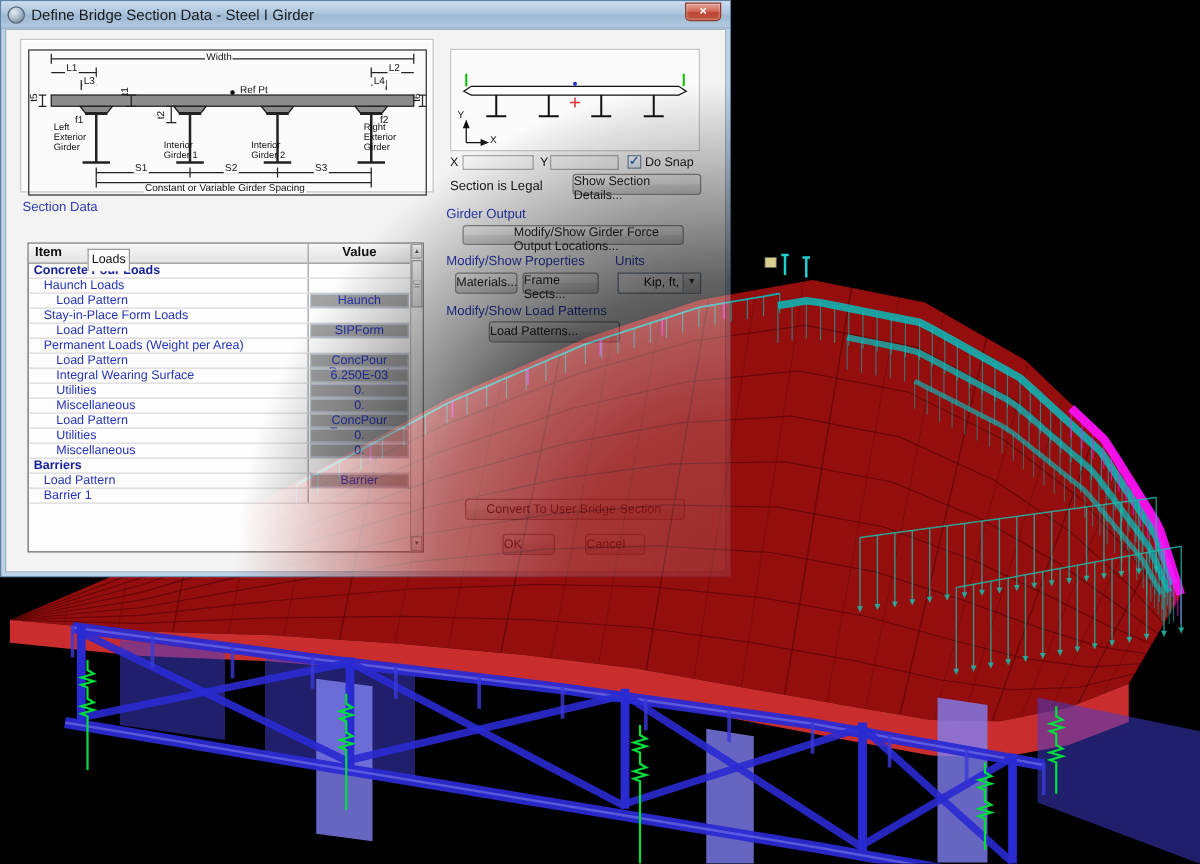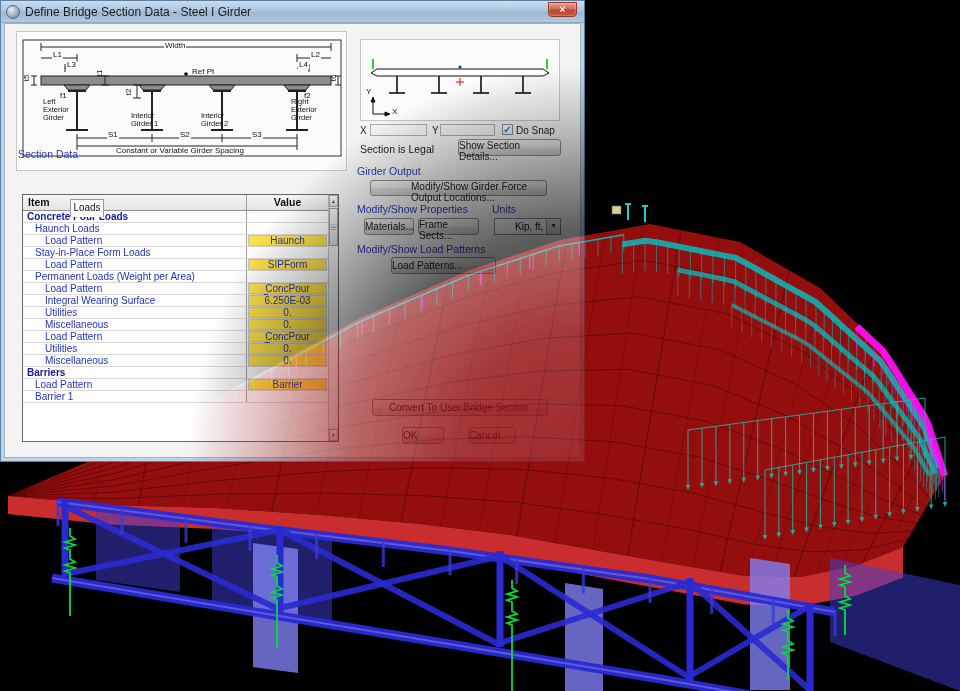--- a/index.html
+++ b/index.html
@@ -60,21 +60,21 @@
     border-bottom:1px solid #8F8F8F; font-weight:bold; font-size:10.5px; color:#111; }
   .ghead .ci { line-height:15px; padding-left:5px; }
   .ghead .cv { line-height:15px; text-align:center; }
   .ci { width:224px; border-right:1px solid #9F9F9F; }
   .cv { width:81px; }
   .gbody { position:absolute; left:0; top:16px; right:10px; bottom:0; overflow:hidden; }
   .trow { display:flex; height:12px; border-bottom:1px solid #D9D9D9; font-size:10px; color:#2535B5; }
   .trow .ci { line-height:11px; white-space:nowrap; overflow:hidden; }
   .trow.bold { font-weight:bold; color:#16209A; }
   .lvl0 { padding-left:4px; } .lvl1 { padding-left:12px; } .lvl2 { padding-left:22px; }
-  .vbox { margin:0 1px; height:11px; background:#fde047; border:1px solid #BCC4D4; text-align:center; line-height:10px; }
+  .vbox { margin:0 1px; height:11px; background:#a3a3a3; border:1px solid #BCC4D4; text-align:center; line-height:10px; }
   .sbar { position:absolute; right:0; top:0; bottom:0; width:10px; background:#F1F1F1; border-left:1px solid #C2C2C2; }
   .sbtn { position:absolute; left:0; width:9px; height:12px; background:linear-gradient(#FBFBFB,#DDDDDD);
     border:1px solid #ABABAB; font-size:5px; color:#555; text-align:center; line-height:11px; }
   .sthumb { position:absolute; left:0; top:13px; width:9px; height:38px;
     background:linear-gradient(#F2F2F2,#D8D8D8); border:1px solid #9E9E9E; }
   .sthumb:after { content:""; position:absolute; left:1px; right:1px; top:16px; height:1px;
     box-shadow:0 0 0 .5px #AAA, 0 2px 0 0 #AAA, 0 4px 0 0 #AAA; }
 
   .combo { position:absolute; background:#fff; border:1px solid #7A8A99; font-size:10px; color:#111; }
   .combo .val { position:absolute; left:20px; top:1px; right:15px; line-height:13px; white-space:nowrap; overflow:hidden; }
@@ -405,21 +405,21 @@
   </svg>
 
   <div class="dialog">
     <div class="titlebar">
       <span class="app-icon"></span>
       <span class="title">Define Bridge Section Data - Steel I Girder</span>
       <span class="closebtn">×</span>
     </div>
     <div class="client">
 
-      <div class="panel" style="left:11px; top:7px; width:331px; height:140px;">
+      <div class="panel" style="left:11px; top:7px; width:331px; height:123px;">
         <svg width="329" height="127" viewBox="0 0 329 127">
           <g stroke="#222" fill="none" stroke-width="1">
             <rect x="6" y="8" width="318" height="116" stroke="#333"></rect>
 
             <line x1="24" y1="15" x2="314" y2="15"></line>
             <line x1="24" y1="11" x2="24" y2="19"></line>
               <line x1="314" y1="11" x2="314" y2="19"></line>
 
             <line x1="24" y1="26" x2="60" y2="26"></line>
               <line x1="60" y1="22" x2="60" y2="30"></line>
@@ -536,21 +536,21 @@
       <div class="black-label" style="left:355px; top:101px; font-size:10px;">X</div>
       <div class="field" style="left:365px; top:100px; width:57px;"></div>
       <div class="black-label" style="left:427px; top:101px; font-size:10px;">Y</div>
       <div class="field" style="left:435px; top:100px; width:55px;"></div>
       <div class="checkbox" style="left:497px; top:100px;"><span>✓</span></div>
       <div class="black-label" style="left:511px; top:101px; font-size:10px;">Do Snap</div>
 
       <div class="black-label" style="left:355px; top:119px;">Section is Legal</div>
       <button class="btn" style="left:453px; top:115px; width:103px; height:17px;">Show Section Details...</button>
 
-      <div class="blue-label" style="left:13px; top:124px;">Section Data</div>
+      <div class="blue-label" style="left:13px; top:136px;">Section Data</div>
       <div class="tab inactive" style="left:19px; width:46px;">Definition</div>
       <div class="tab active" style="left:65px; width:34px;">Loads</div>
 
       <div class="grid" style="left:17px; top:170px;">
         <div class="ghead">
           <div class="ci">Item</div>
           <div class="cv">Value</div>
         </div>
         <div class="gbody" id="grid-body">
             <div class="trow bold">

